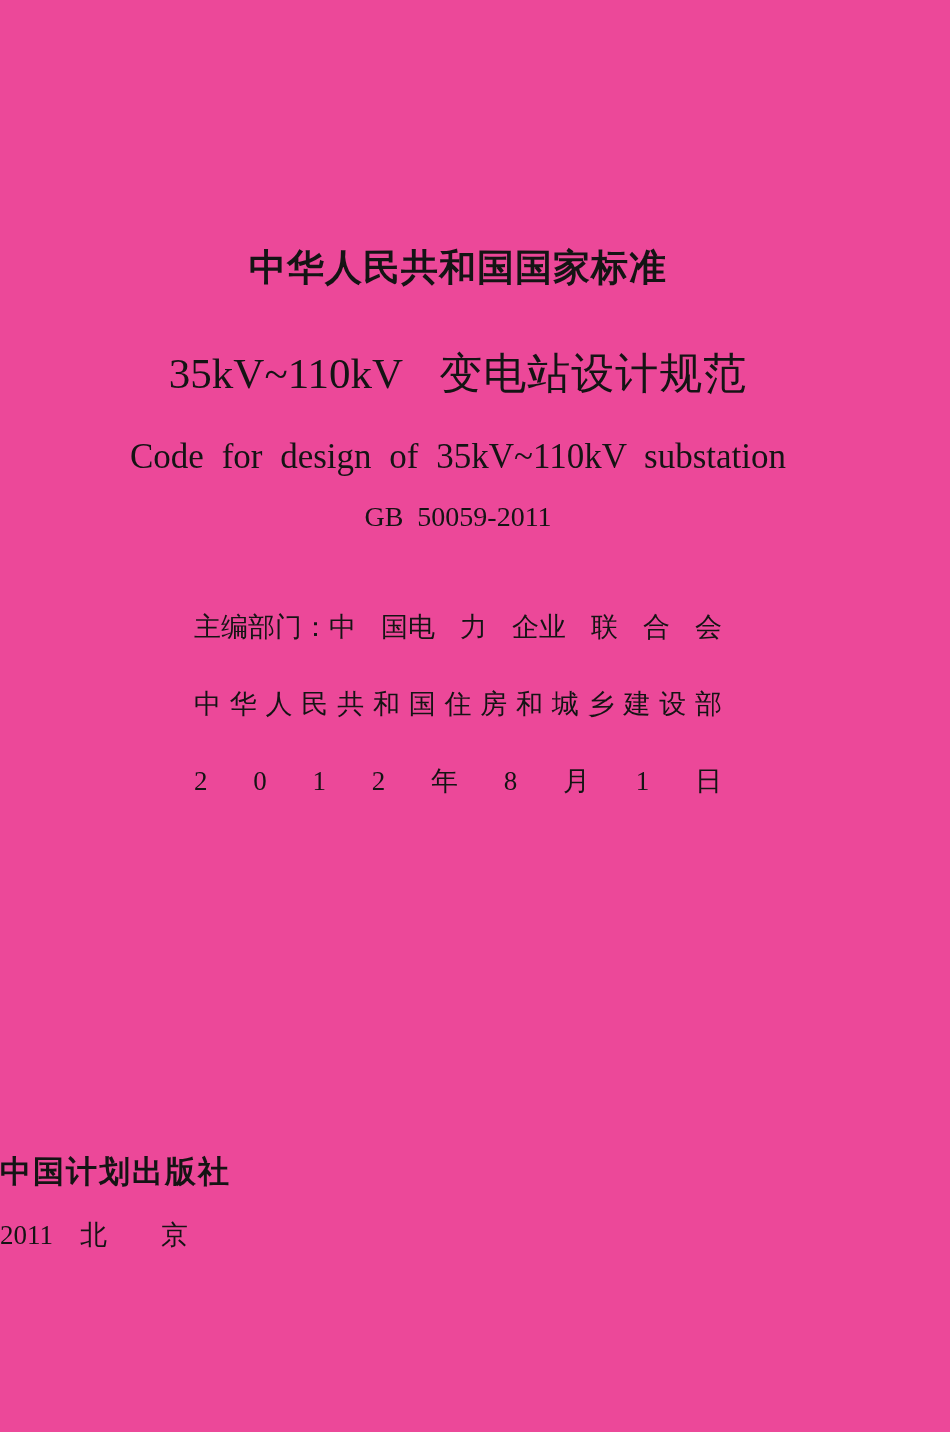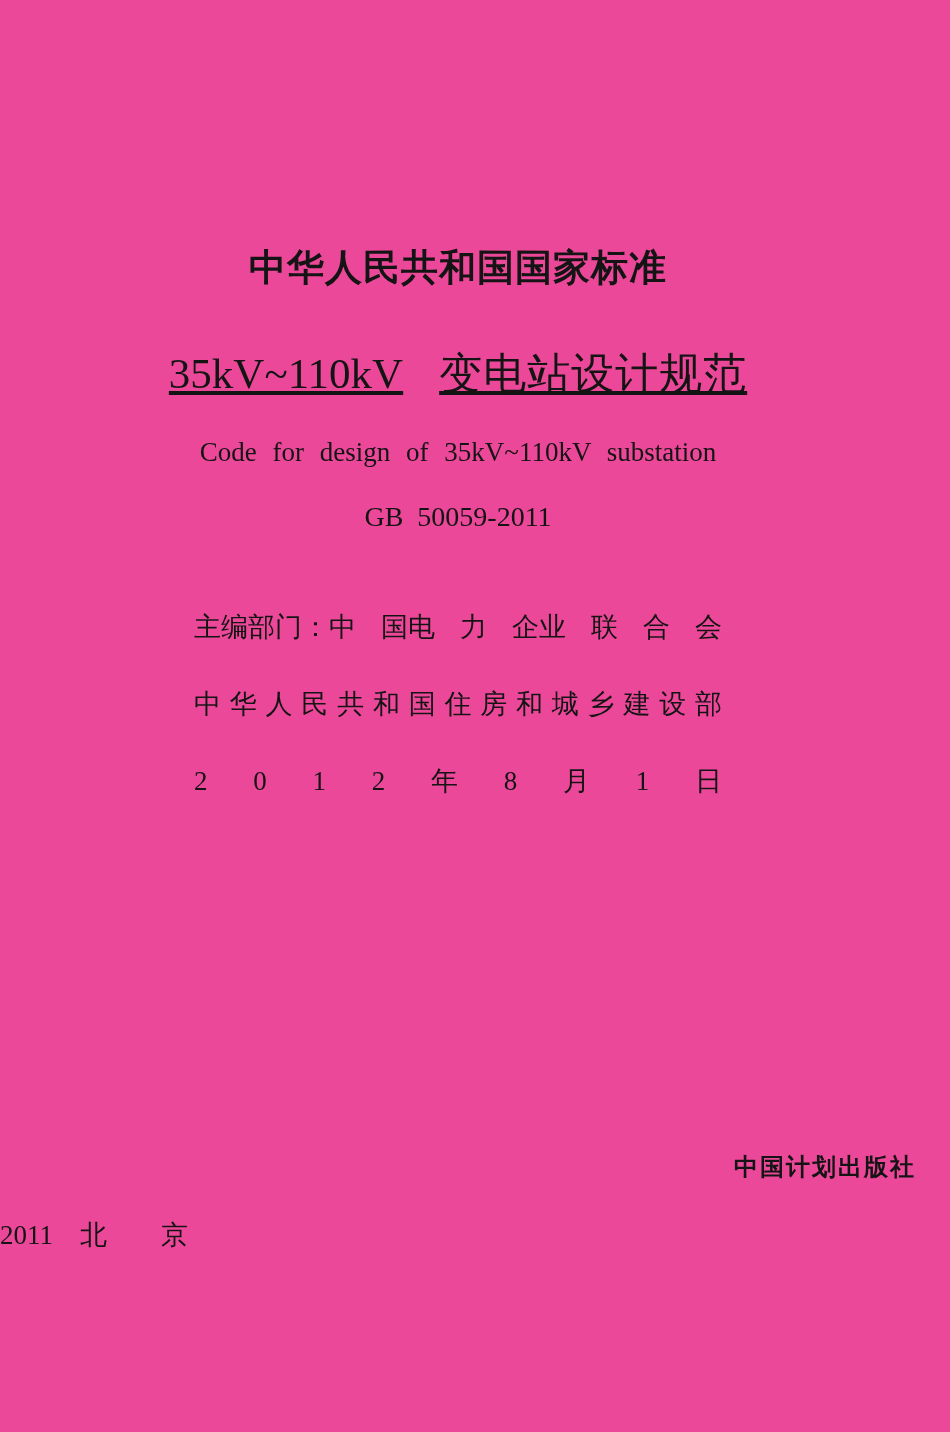--- a/index.html
+++ b/index.html
@@ -38,33 +38,32 @@
   }
   .main-title {
     position: absolute;
     top: 349px;
     left: 0;
     width: 100%;
     text-align: center;
     font-size: 43px;
     line-height: 1.15;
     white-space: nowrap;
-    text-decoration: underline;
   }
   .main-title .title-cn {
     margin-left: 36px;
     letter-spacing: 1px;
   }
   .title-en {
     position: absolute;
     top: 437px;
     left: 0;
     width: 100%;
     text-align: center;
-    font-size: 27px;
+    font-size: 35px;
     word-spacing: 9px;
     white-space: nowrap;
   }
   .std-number {
     position: absolute;
     top: 501px;
     left: 0;
     width: 100%;
     text-align: center;
     font-weight: 400;
@@ -93,24 +92,24 @@
     flex: 1 1 auto;
     display: flex;
     justify-content: space-between;
     line-height: 42px;
   }
   .publisher {
     position: absolute;
     top: 1151px;
     left: 0;
     width: 100%;
-    text-align: right;
+    text-align: left;
     font-family: "Liberation Sans", "DejaVu Sans", sans-serif;
     font-weight: 700;
-    font-size: 24px;
+    font-size: 31px;
     letter-spacing: 2px;
     white-space: nowrap;
   }
   .imprint {
     position: absolute;
     top: 1217px;
     left: 0;
     width: 100%;
     font-size: 27px;
     white-space: pre;

